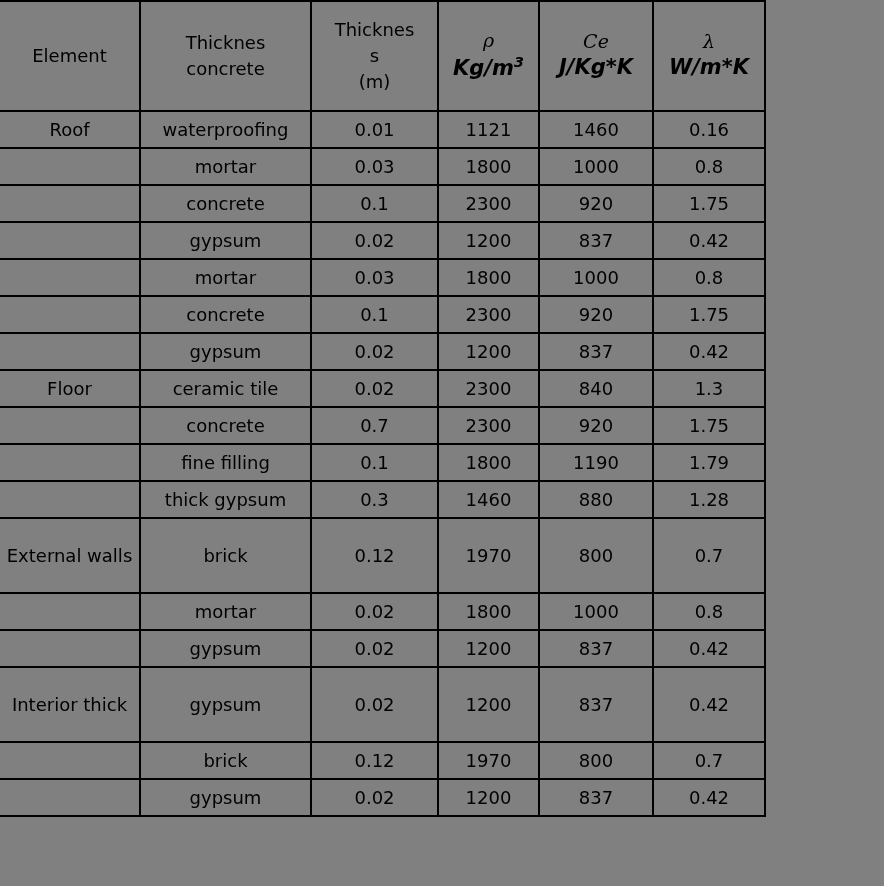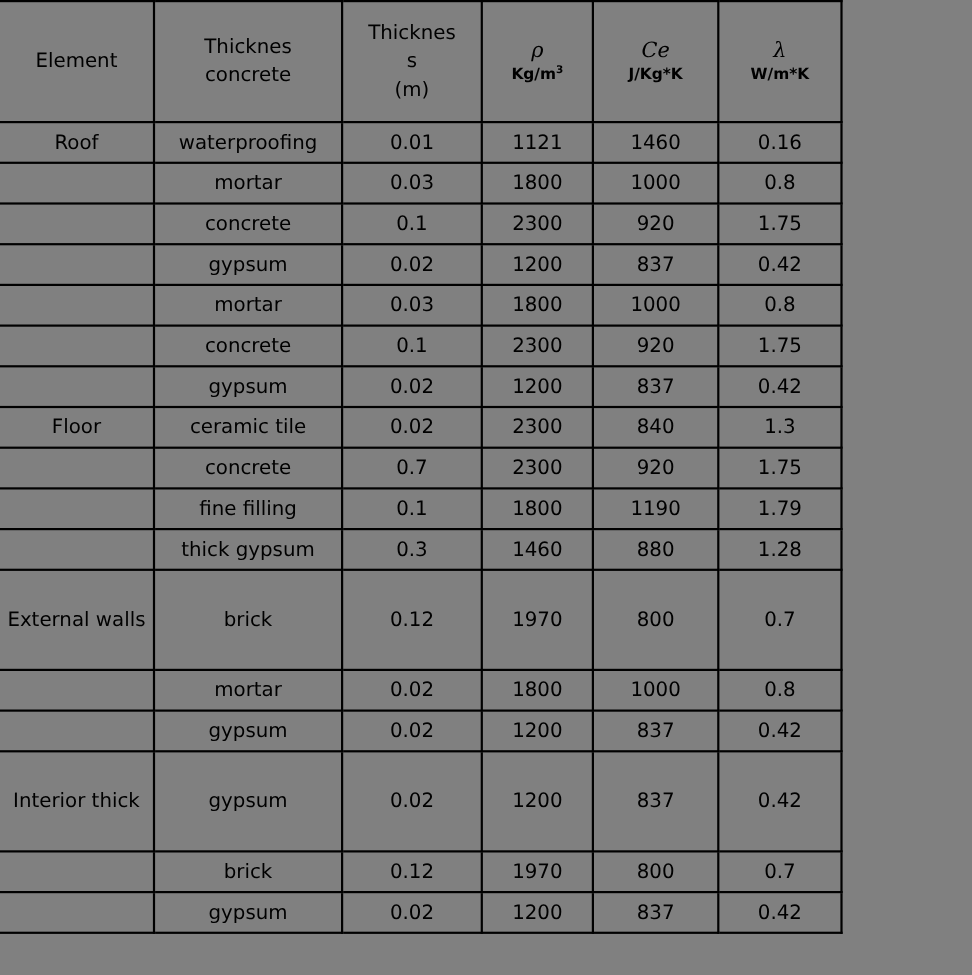--- a/index.html
+++ b/index.html
@@ -51,29 +51,30 @@
     display: block;
     font-family: "DejaVu Serif", serif;
     font-style: italic;
     font-weight: normal;
     font-size: 19px;
     line-height: 1.25;
   }
   thead th .unit {
     display: block;
     font-weight: bold;
-    font-size: 14px;
+    font-size: 21px;
     line-height: 1.30;
+    font-style: italic;
   }
   thead th .wrapword {
     display: block;
     line-height: 1.45;
   }
   tbody tr { height: 37px; }
-  tbody tr.tall { height: 91px; }
+  tbody tr.tall { height: 75px; }
   tbody td.elem {
     line-height: 1.55;
   }
   .col-element   { width: 140px; }
   .col-material  { width: 171px; }
   .col-thickness { width: 127px; }
   .col-rho       { width: 101px; }
   .col-ce        { width: 114px; }
   .col-lambda    { width: 112px; }
   sup { font-size: 0.68em; vertical-align: super; }

